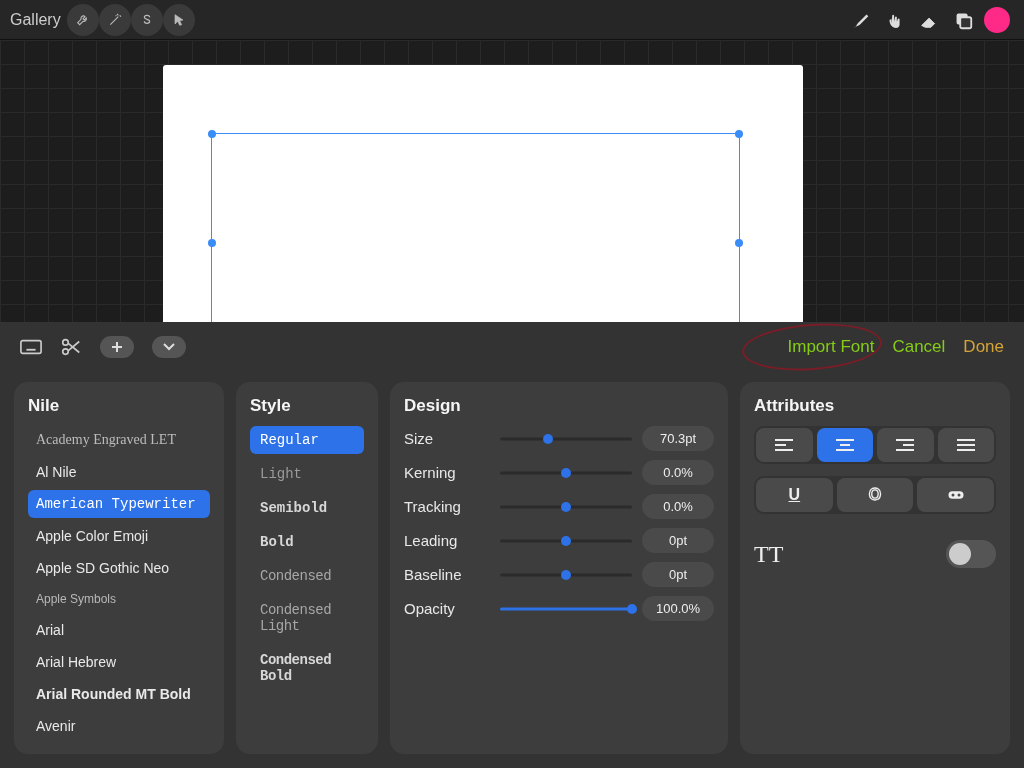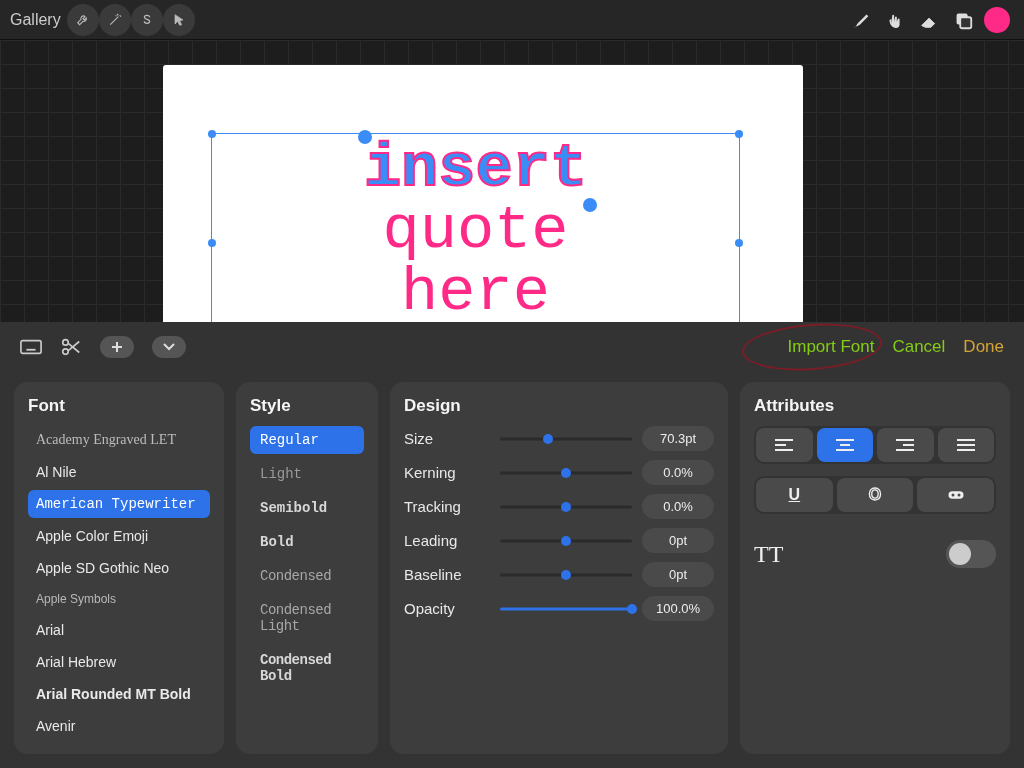--- a/index.html
+++ b/index.html
@@ -202,29 +202,20 @@
   </div>
 </div>
 
 <div class="canvas-area">
   <div class="white-card">
     <div class="text-bbox">
       <div class="handle tl"></div>
       <div class="handle tr"></div>
       <div class="handle ml"></div>
       <div class="handle mr"></div>
-      <div class="text-lines">
-        <span class="sel">
-          <span>insert</span>
-          <span class="sel-caret a"></span>
-          <span class="sel-caret b"></span>
-        </span>
-        <span class="rest">quote</span>
-        <span class="rest">here</span>
-      </div>
     </div>
   </div>
 </div>
 
 <div class="panel-toolbar" style="position:relative;">
   <div class="ptb-btn">
     <svg viewBox="0 0 24 16">
         <rect x="1" y="1" width="22" height="14" rx="2" fill="none" stroke="#ccc" stroke-width="1.8"></rect>
         <line x1="5" y1="5" x2="5" y2="5" stroke="#ccc" stroke-width="2"></line>
         <line x1="9" y1="5" x2="9" y2="5" stroke="#ccc" stroke-width="2"></line>
@@ -258,21 +249,21 @@
   <div class="ptb-text gray">Import Font</div>
   <div class="ptb-text gray">Cancel</div>
   <div class="ptb-text done">Done</div>
 
   <div class="circle-annot" style="right:142px; top:2px;"></div>
 </div>
 
 <div class="panels">
 
   <div class="panel font">
-    <h3>Font</h3>
+    <h3>Nile</h3>
     <div class="font-list">
       <div class="font-item serif">Academy Engraved LET</div>
       <div class="font-item">Al Nile</div>
       <div class="font-item sel" style="font-family:'American Typewriter','Courier New',serif;">American Typewriter</div>
       <div class="font-item">Apple Color Emoji</div>
       <div class="font-item">Apple SD Gothic Neo</div>
       <div class="font-item small">Apple Symbols</div>
       <div class="font-item">Arial</div>
       <div class="font-item">Arial Hebrew</div>
       <div class="font-item bold">Arial Rounded MT Bold</div>

